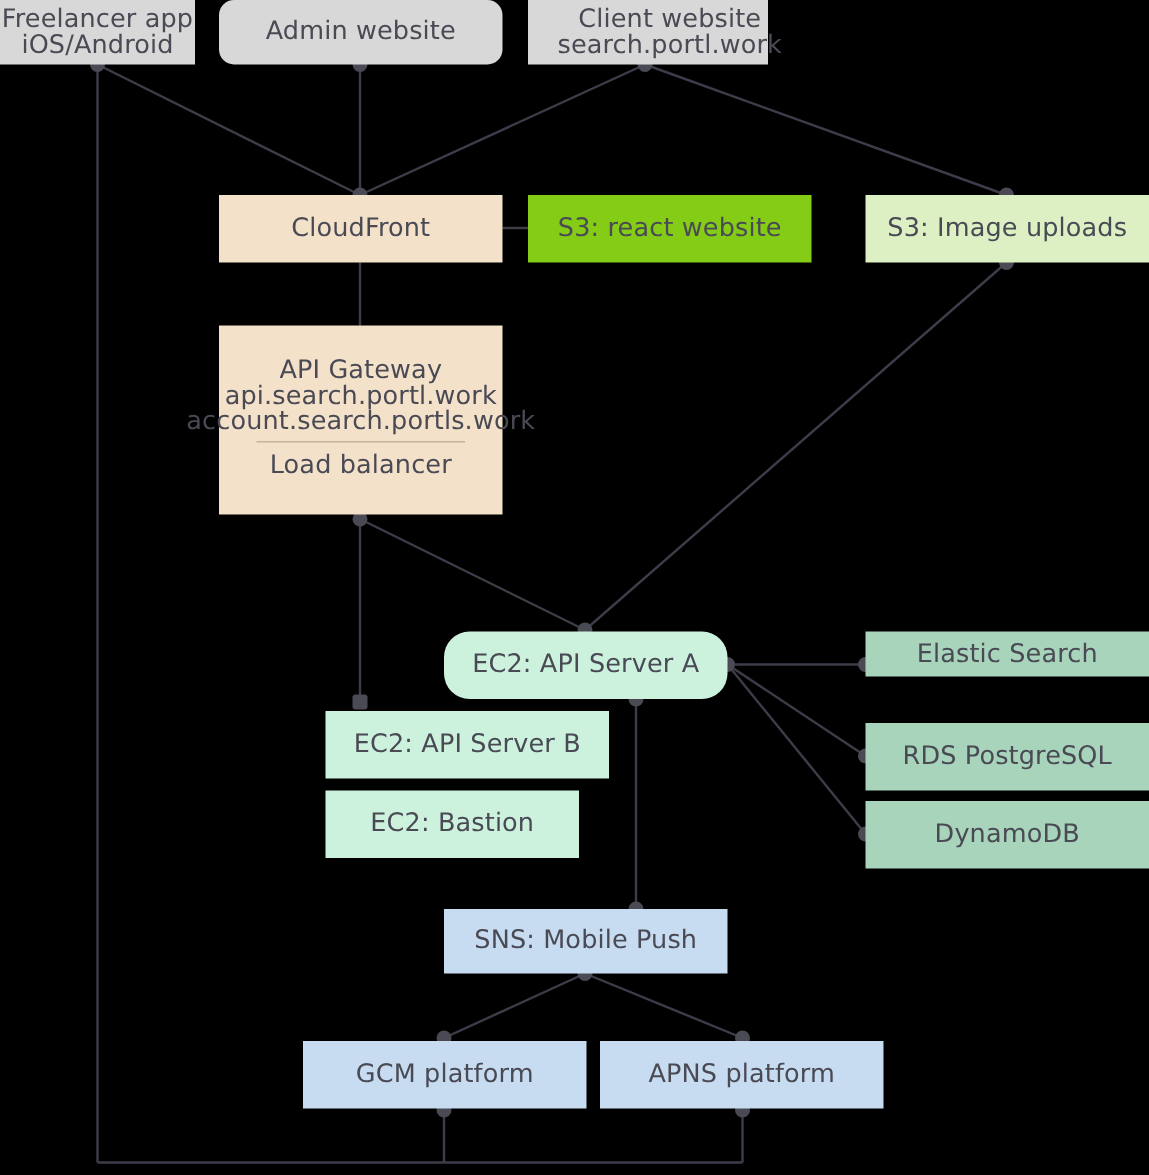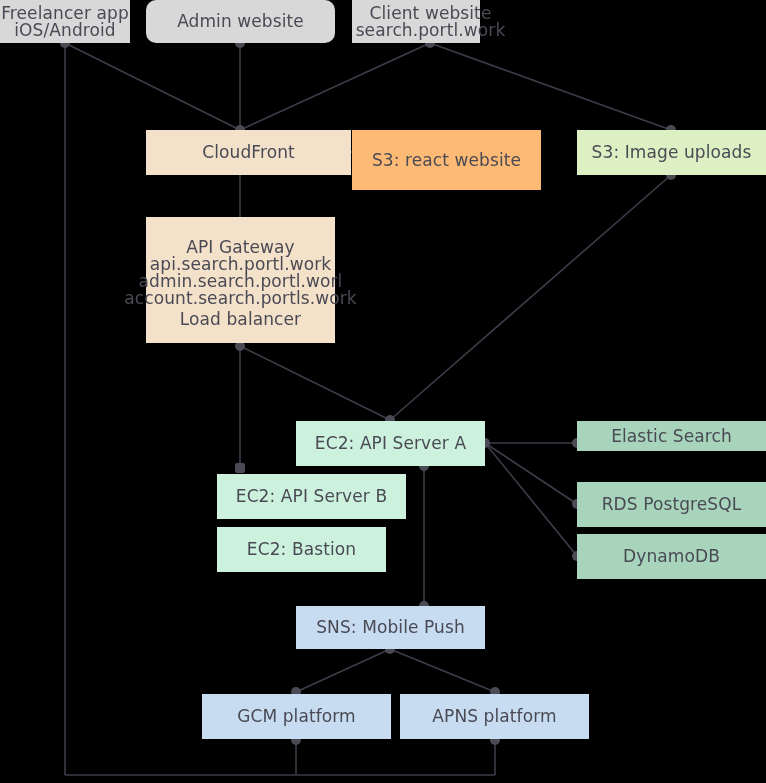--- a/index.html
+++ b/index.html
@@ -119,46 +119,45 @@
       <circle cx="495" cy="740" r="5" fill="#4a4a55"></circle>
     </svg>
   <div id="nodes">
       <div class="node" style="left: 0px; top: 0px; width: 130px; height: 43px; background: rgb(216, 216, 216);">
         <span class="line">Freelancer app</span>
         <span class="line">iOS/Android</span>
       </div>
       <div class="node" style="left: 146px; top: 0px; width: 189px; height: 43px; background: rgb(216, 216, 216); border-radius: 10px;">
         <span class="line">Admin website</span>
       </div>
-      <div class="node" style="left: 352px; top: 0px; width: 128px; height: 43px; background: rgb(216, 216, 216); padding-left: 29px;">
+      <div class="node" style="left: 352px; top: 0px; width: 160px; height: 43px; background: rgb(216, 216, 216); padding-left: 29px;">
         <span class="line">Client website</span>
         <span class="line">search.portl.work</span>
       </div>
-      <div class="node" style="left: 146px; top: 130px; width: 205px; height: 45px; background: rgb(244, 225, 201);">
+      <div class="node" style="left: 146px; top: 130px; width: 189px; height: 45px; background: rgb(244, 225, 201);">
         <span class="line">CloudFront</span>
       </div>
-      <div class="node" style="left: 352px; top: 130px; width: 189px; height: 60px; background: #fdba74; align-items: center;">
+      <div class="node" style="left: 352px; top: 130px; width: 189px; height: 45px; background: #84cc16; align-items: center;">
         <span class="line">S3: react website</span>
       </div>
       <div class="node" style="left: 577px; top: 130px; width: 189px; height: 45px; background: rgb(220, 240, 196);">
         <span class="line">S3: Image uploads</span>
       </div>
       <div class="node node-split" style="left: 146px; top: 217px; width: 189px; height: 126px; background: rgb(244, 225, 201);">
         <div class="split-top">
           <span class="line">API Gateway</span>
           <span class="line">api.search.portl.work</span>
-          <span class="line">admin.search.portl.worl</span>
           <span class="line">account.search.portls.work</span>
         </div>
         <div class="split-rule"></div>
         <div class="split-bottom">
           <span class="line">Load balancer</span>
         </div>
       </div>
-      <div class="node" style="left: 296px; top: 421px; width: 189px; height: 45px; background: rgb(204, 242, 222);">
+      <div class="node" style="left: 296px; top: 421px; width: 189px; height: 45px; background: rgb(204, 242, 222); border-radius: 17px;">
         <span class="line">EC2: API Server A</span>
       </div>
       <div class="node" style="left: 217px; top: 474px; width: 189px; height: 45px; background: rgb(204, 242, 222);">
         <span class="line">EC2: API Server B</span>
       </div>
       <div class="node" style="left: 217px; top: 527px; width: 169px; height: 45px; background: rgb(204, 242, 222);">
         <span class="line">EC2: Bastion</span>
       </div>
       <div class="node" style="left: 577px; top: 421px; width: 189px; height: 30px; background: rgb(167, 212, 187);">
         <span class="line">Elastic Search</span>

